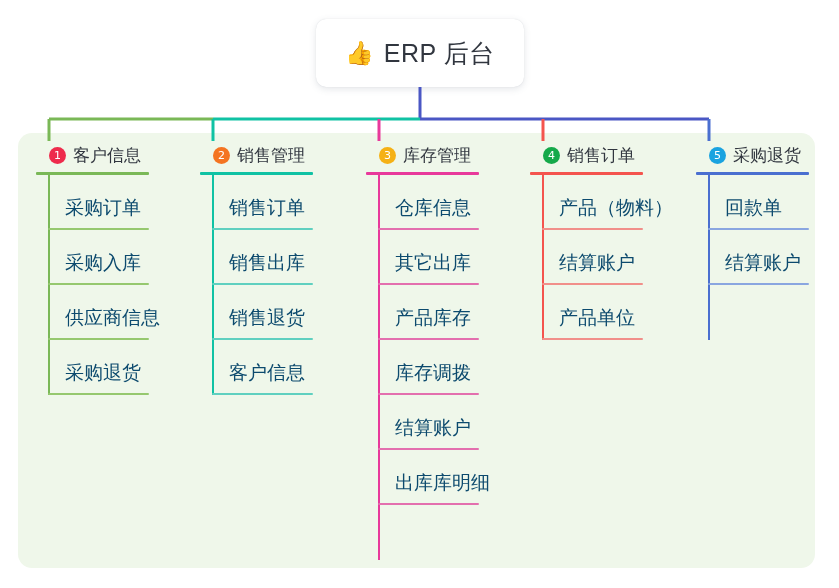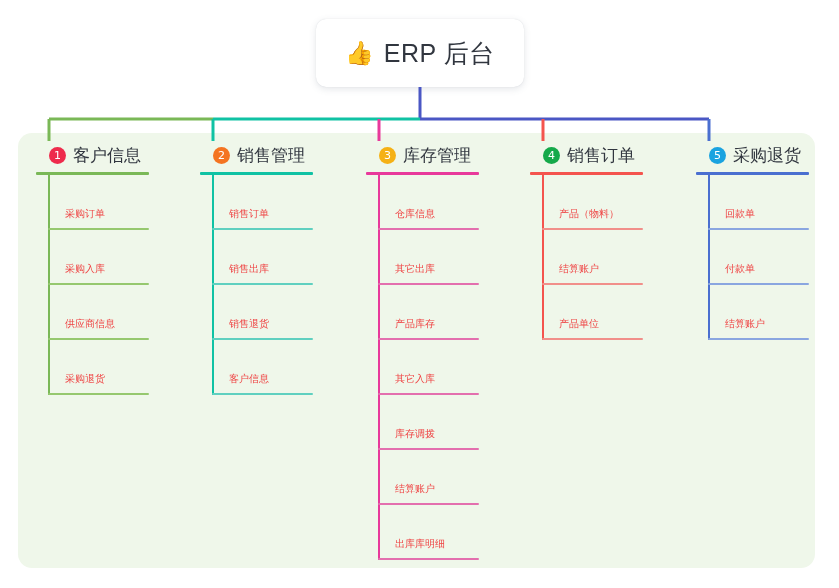--- a/index.html
+++ b/index.html
@@ -114,22 +114,22 @@
   }
   .child {
     position: relative;
     height: 55px;
     box-sizing: border-box;
   }
   .child-label {
     position: absolute;
     left: 29px;
     bottom: 9px;
-    font-size: 10px;
-    color: #ef4444;
+    font-size: 19px;
+    color: #0c4a6e;
     white-space: nowrap;
   }
   .child-rule {
     position: absolute;
     left: 12px;
     bottom: 0;
     height: 2px;
     border-radius: 1px;
   }
 </style>
@@ -222,24 +222,20 @@
         </div>
         <div class="child">
           <span class="child-label">其它出库</span>
           <div class="child-rule" style="background: rgb(227, 111, 174); width: 101px;"></div>
         </div>
         <div class="child">
           <span class="child-label">产品库存</span>
           <div class="child-rule" style="background: rgb(227, 111, 174); width: 101px;"></div>
         </div>
         <div class="child">
-          <span class="child-label">其它入库</span>
-          <div class="child-rule" style="background: rgb(227, 111, 174); width: 101px;"></div>
-        </div>
-        <div class="child">
           <span class="child-label">库存调拨</span>
           <div class="child-rule" style="background: rgb(227, 111, 174); width: 101px;"></div>
         </div>
         <div class="child">
           <span class="child-label">结算账户</span>
           <div class="child-rule" style="background: rgb(227, 111, 174); width: 101px;"></div>
         </div>
         <div class="child">
           <span class="child-label">出库库明细</span>
           <div class="child-rule" style="background: rgb(227, 111, 174); width: 101px;"></div>
@@ -274,22 +270,18 @@
         <span class="branch-title">采购退货</span>
       </div>
       <div class="header-rule" style="background: rgb(74, 111, 208); width: 113px;"></div>
       <div class="children">
         <div class="spine" style="background: rgb(74, 111, 208); height: 165px;"></div>
         <div class="child">
           <span class="child-label">回款单</span>
           <div class="child-rule" style="background: rgb(138, 166, 224); width: 101px;"></div>
         </div>
         <div class="child">
-          <span class="child-label">付款单</span>
-          <div class="child-rule" style="background: rgb(138, 166, 224); width: 101px;"></div>
-        </div>
-        <div class="child">
           <span class="child-label">结算账户</span>
           <div class="child-rule" style="background: rgb(138, 166, 224); width: 101px;"></div>
         </div>
       </div>
     </div>
   </div>
 
 </body></html>

